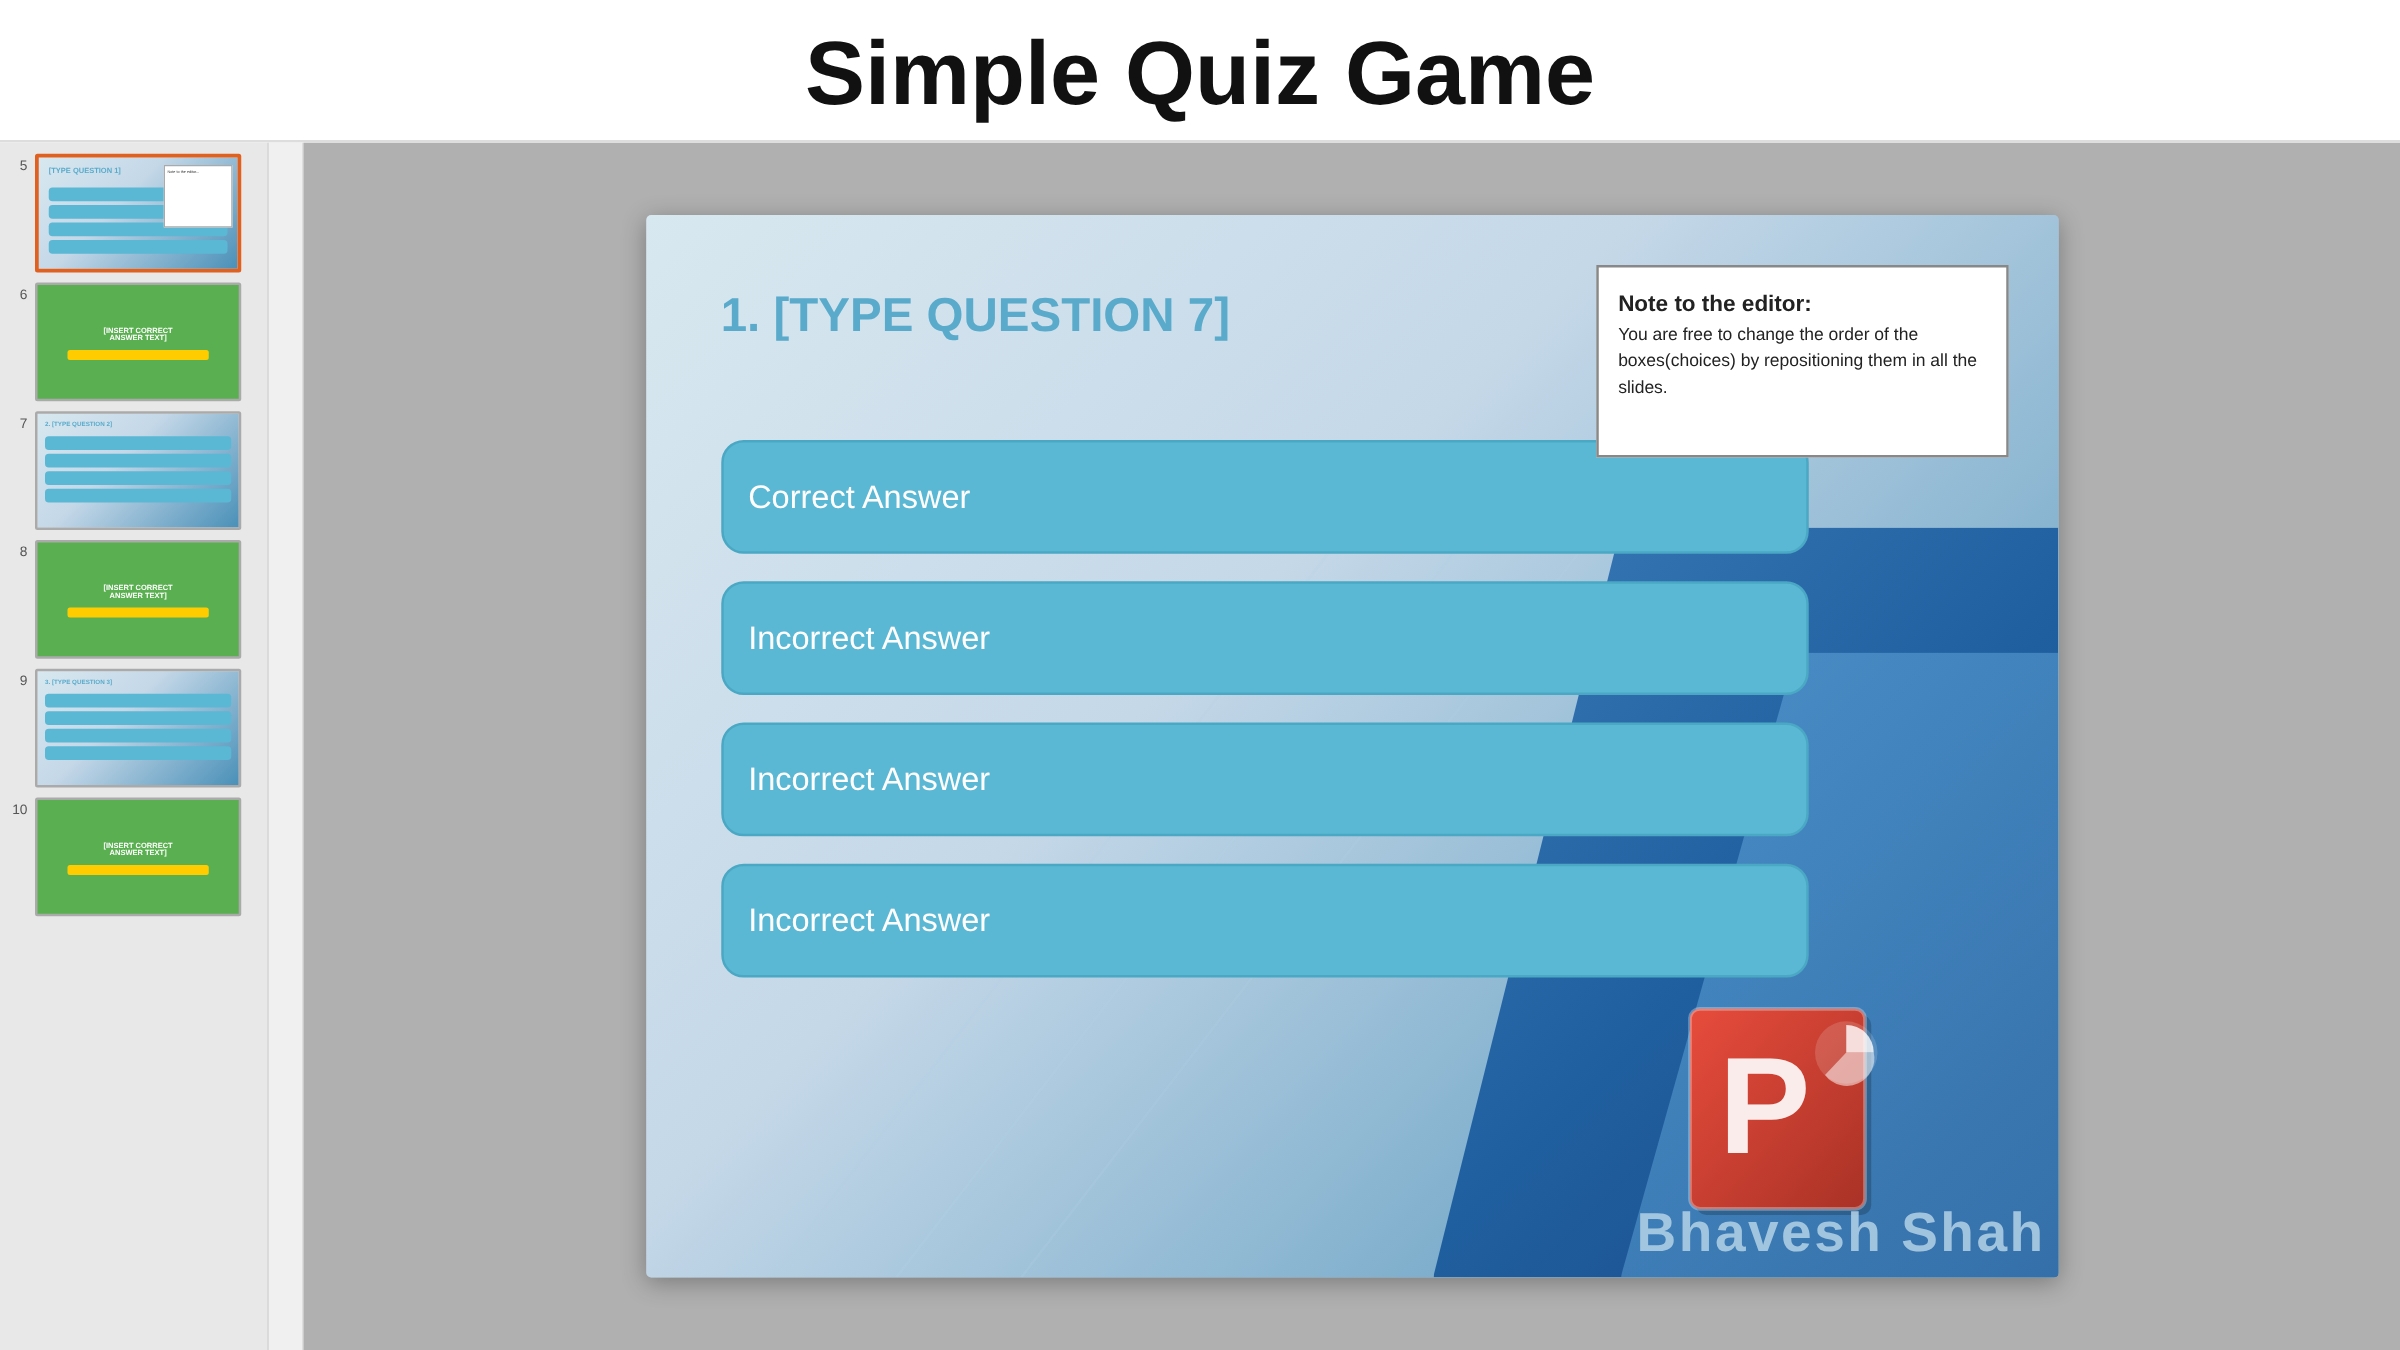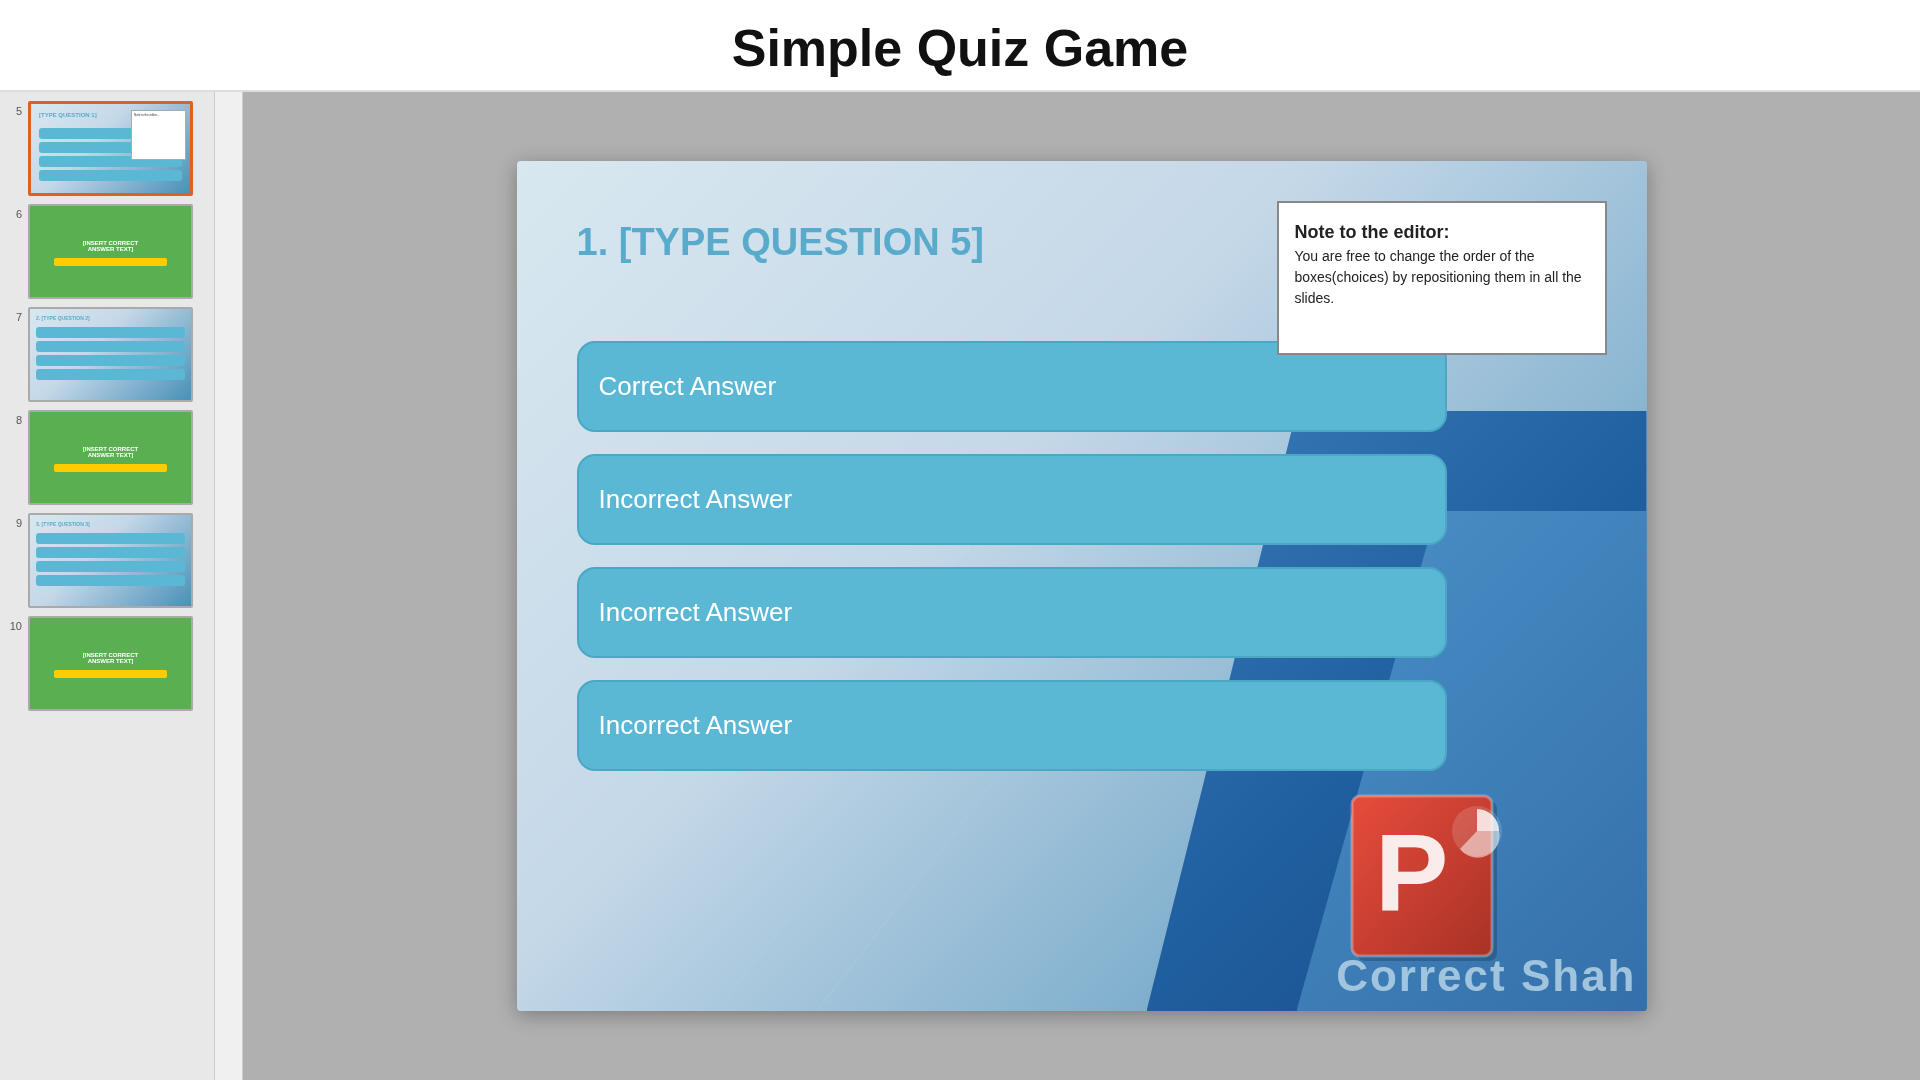--- a/index.html
+++ b/index.html
@@ -17,21 +17,21 @@
     
     #title-bar {
       background: #fff;
       text-align: center;
       padding: 18px 0 12px 0;
       border-bottom: 2px solid #ddd;
       flex-shrink: 0;
     }
 
     #title-bar h1 {
-      font-size: 52px;
+      font-size: 72px;
       font-weight: 900;
       color: #111;
       font-family: 'Arial Black', Arial, sans-serif;
     }
 
     
     #main-area {
       display: flex;
       flex: 1;
       overflow: hidden;
@@ -375,21 +375,21 @@
 
       <div class="slide-bg-shape"></div>
       <div class="slide-bg-shape2"></div>
 
       <svg style="position:absolute;bottom:0;left:0;width:100%;height:100%;pointer-events:none;">
         <line x1="200" y1="850" x2="700" y2="200" stroke="rgba(180,210,230,0.3)" stroke-width="2"></line>
         <line x1="300" y1="850" x2="800" y2="200" stroke="rgba(180,210,230,0.2)" stroke-width="2"></line>
         <line x1="100" y1="850" x2="600" y2="200" stroke="rgba(180,210,230,0.15)" stroke-width="2"></line>
       </svg>
 
-      <div id="question-text">1.  [TYPE QUESTION 5]</div>
+      <div id="question-text">1.  [TYPE QUESTION 7]</div>
 
       <div id="answers-container">
 
         <button class="answer-btn">Correct Answer</button>
         <button class="answer-btn">Incorrect Answer</button>
         <button class="answer-btn">Incorrect Answer</button>
         <button class="answer-btn">Incorrect Answer</button>
 
       </div>
 
@@ -415,18 +415,18 @@
           <text x="28" y="130" font-size="110" font-weight="900" fill="white" font-family="Arial" opacity="0.9">P</text>
 
           <circle cx="130" cy="50" r="25" fill="rgba(255,255,255,0.15)"></circle>
           <path d="M130,50 L130,28 A22,22 0 0,1 152,50 Z" fill="white" opacity="0.8"></path>
           <path d="M130,50 L152,50 A22,22 0 0,1 113,68 Z" fill="rgba(255,255,255,0.5)"></path>
 
           <rect x="5" y="15" width="140" height="160" rx="8" fill="none" stroke="white" stroke-width="3" opacity="0.3"></rect>
         </svg>
       </div>
 
-      <div id="watermark">Correct Shah</div>
+      <div id="watermark">Bhavesh Shah</div>
 
     </div>
   </div>
 
 </div>
 
 </body></html>

